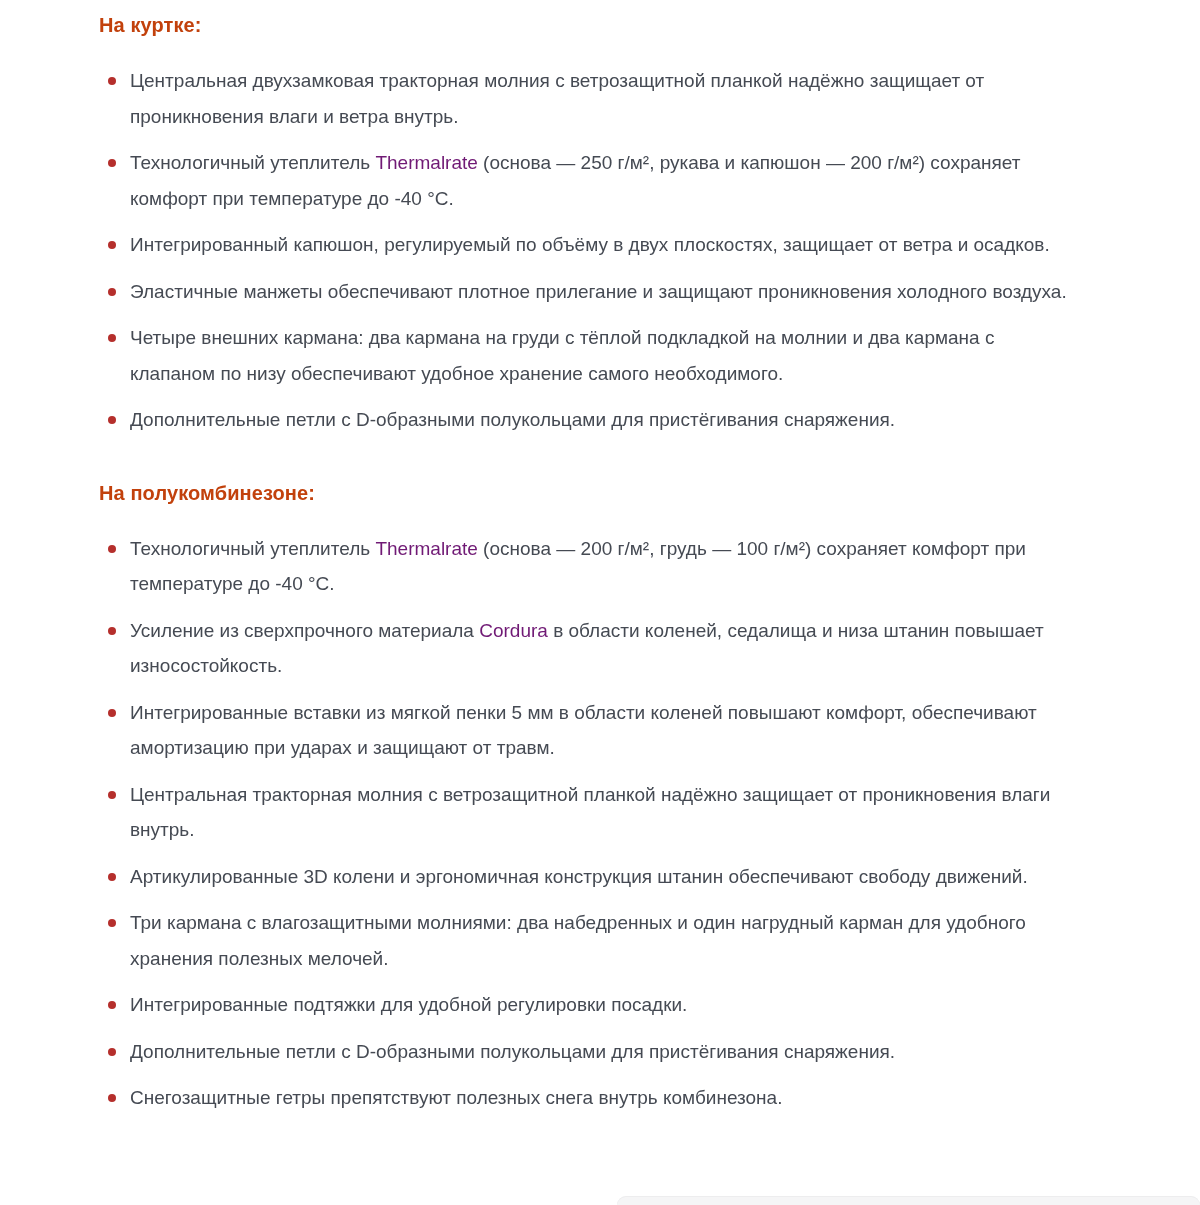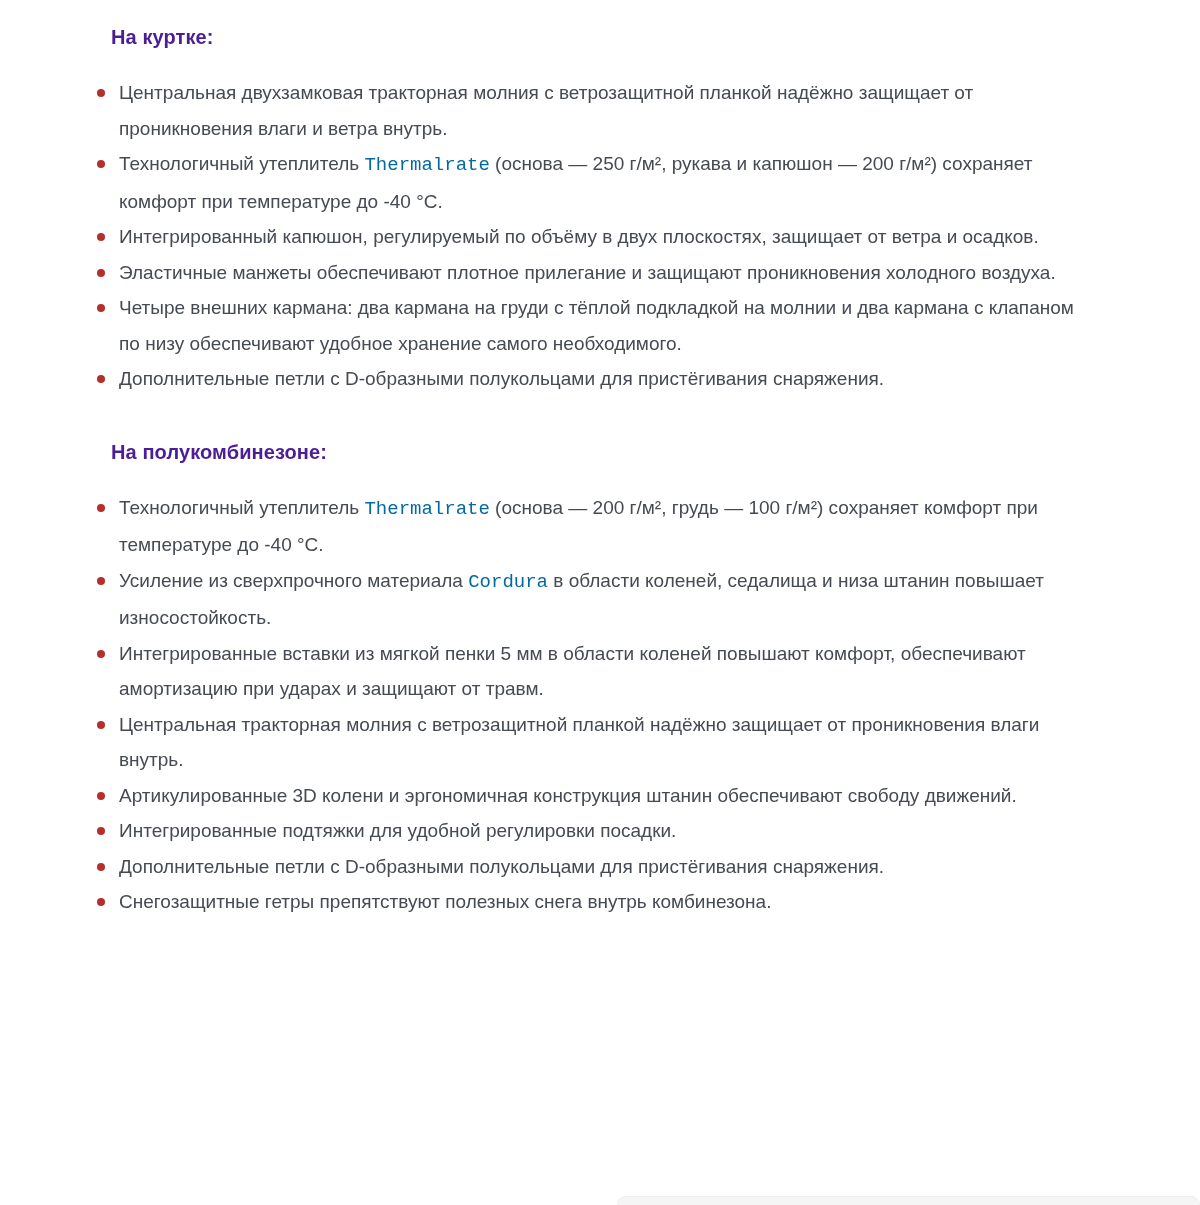--- a/index.html
+++ b/index.html
@@ -13,56 +13,55 @@
     height: 1205px;
     overflow: hidden;
     background: #ffffff;
     font-family: "Liberation Sans", "DejaVu Sans", sans-serif;
     color: #454a53;
   }
   .content {
     padding: 8px 115px 0 95px;
   }
   h2.section-heading {
-    margin: 16px;
+    margin: 4px;
     font-size: 20px;
     line-height: 26px;
     font-weight: 700;
-    color: #4c1d95;
+    color: #c2410c;
     letter-spacing: 0.1px;
   }
   .section-jacket { margin-top: 0; }
   .section-bib { margin-top: 42px; }
   ul.features {
     list-style: none;
     margin: 25px 0 0 0;
     padding: 0;
     font-size: 19px;
     line-height: 35.5px;
   }
   ul.features li {
     position: relative;
     padding-left: 24px;
-    margin: 0;
+    margin: 11px;
     color: #454a53;
   }
   ul.features li .dot {
     position: absolute;
     left: 2px;
     top: 14px;
     width: 8px;
     height: 8px;
     border-radius: 50%;
     background: #b52f2c;
   }
   .brand {
-    color: #0369a1;
+    color: #701a75;
     text-decoration: none;
     cursor: pointer;
-    font-family: Liberation Mono, monospace;
   }
   .next-panel {
     position: absolute;
     bottom: 0;
     left: 617px;
     width: 583px;
     height: 9px;
     background: #f5f5f6;
     border-radius: 10px 10px 0 0;
     box-shadow: inset 0 1px 0 #ededee;
@@ -122,20 +121,24 @@
         <li>
           <span class="dot"></span>
           <span>Центральная тракторная молния с ветрозащитной планкой надёжно защищает от проникновения влаги внутрь.</span>
         </li>
         <li>
           <span class="dot"></span>
           <span>Артикулированные 3D колени и эргономичная конструкция штанин обеспечивают свободу движений.</span>
         </li>
         <li>
           <span class="dot"></span>
+          <span>Три кармана с влагозащитными молниями: два набедренных и один нагрудный карман для удобного хранения полезных мелочей.</span>
+        </li>
+        <li>
+          <span class="dot"></span>
           <span>Интегрированные подтяжки для удобной регулировки посадки.</span>
         </li>
         <li>
           <span class="dot"></span>
           <span>Дополнительные петли с D-образными полукольцами для пристёгивания снаряжения.</span>
         </li>
         <li>
           <span class="dot"></span>
           <span>Снегозащитные гетры препятствуют полезных снега внутрь комбинезона.</span>
         </li>

